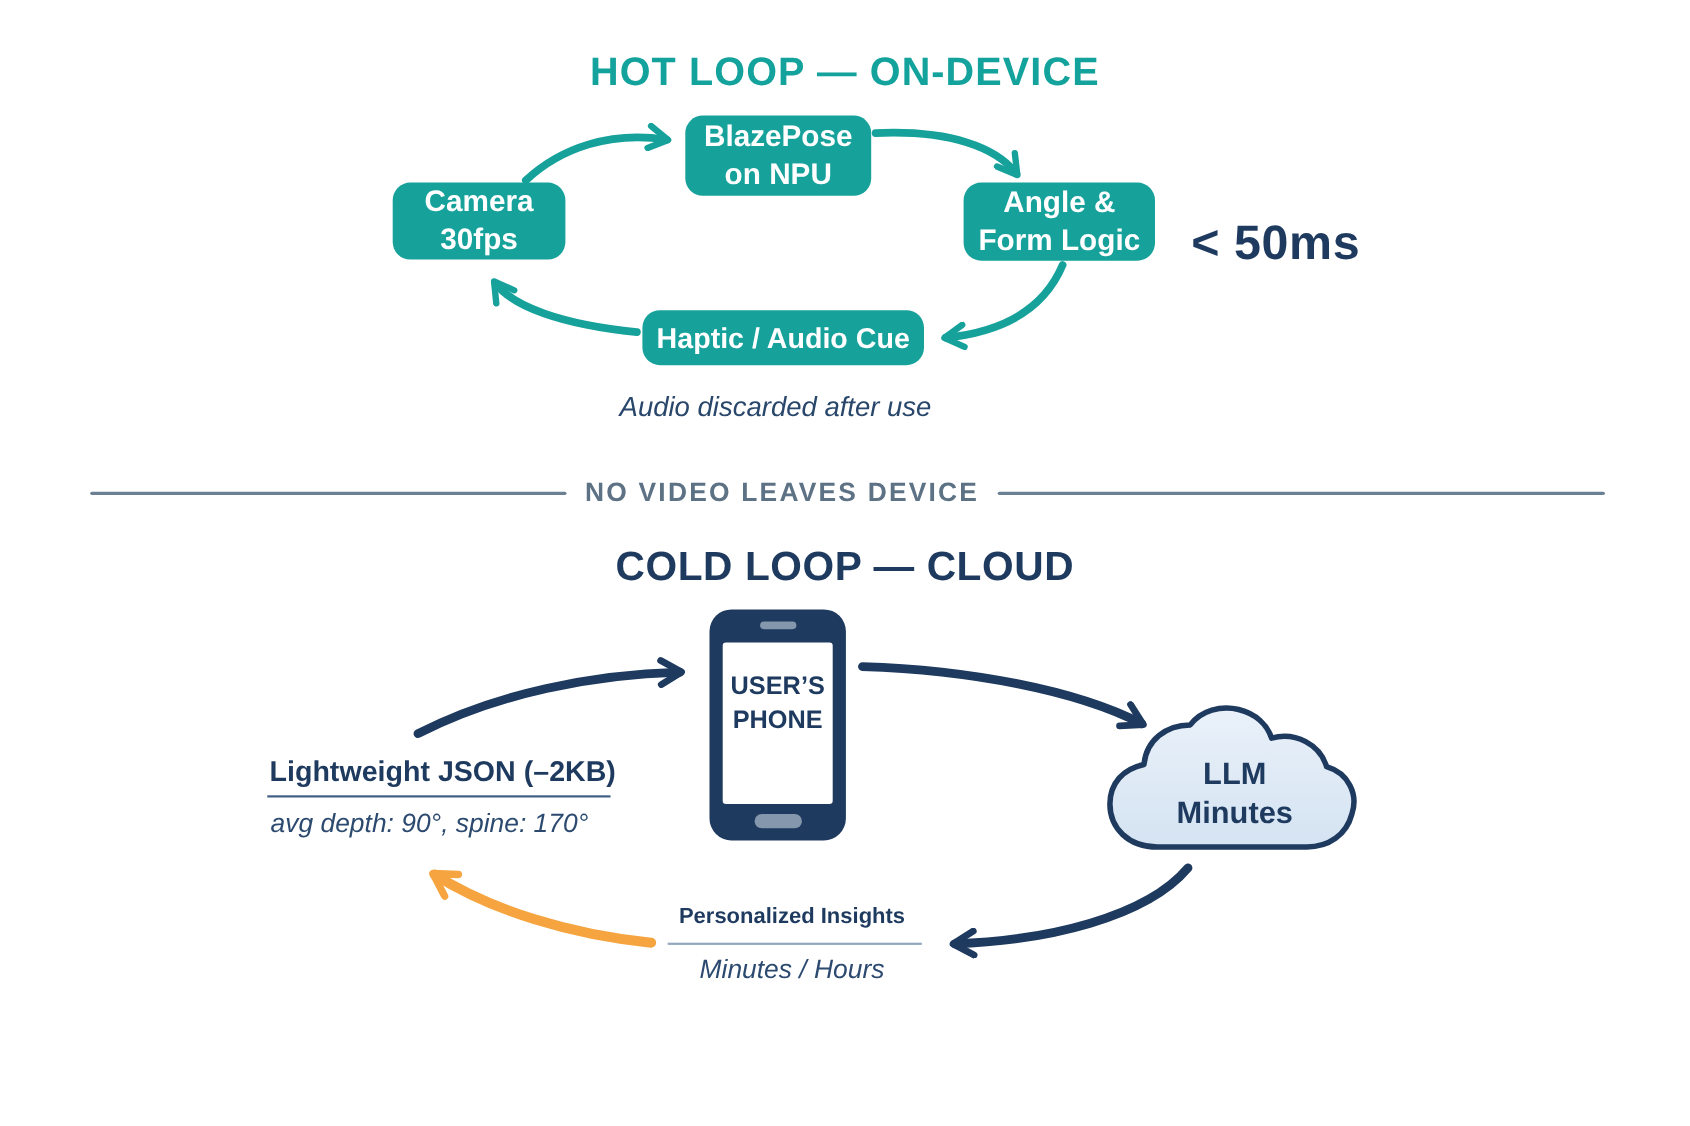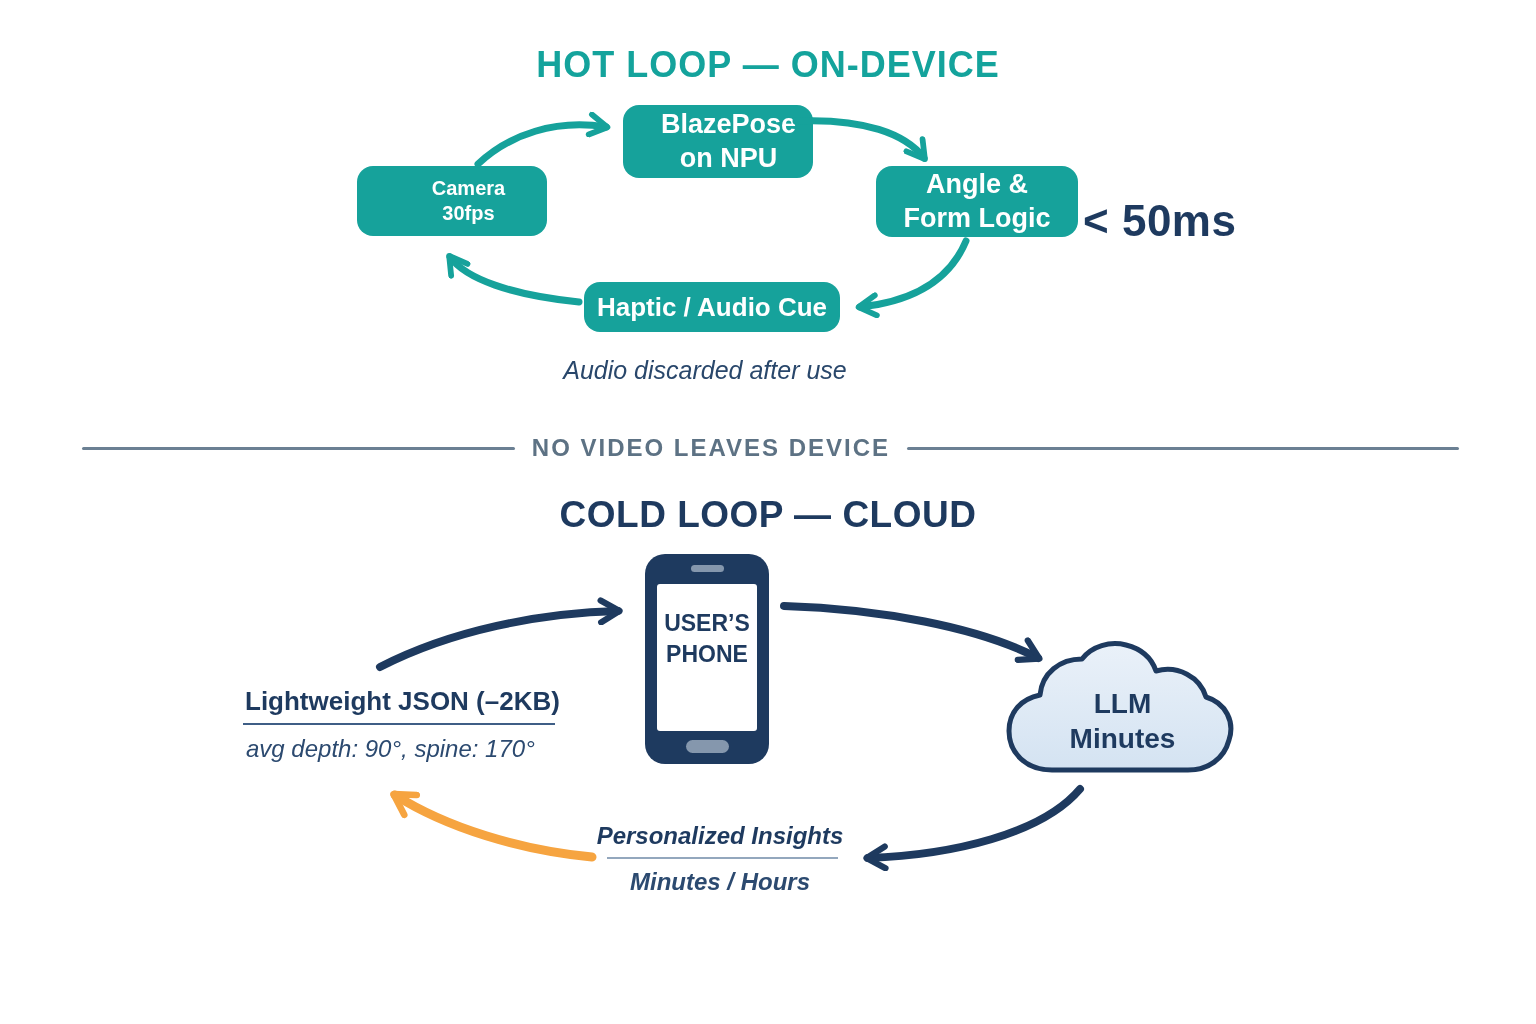--- a/index.html
+++ b/index.html
@@ -15,23 +15,23 @@
   .hot-title{
     left:0;top:44px;width:1536px;text-align:center;
     font-size:36px;font-weight:800;letter-spacing:1px;color:#14a39c;
   }
   .node{
     background:#16a29b;color:#ffffff;border-radius:16px;
     display:flex;align-items:center;justify-content:center;
     font-weight:700;text-align:center;line-height:1.25;
     white-space:pre-line;
   }
-  .node-camera{left:357px;top:166px;width:157px;height:70px;font-size:20px;padding-left:33px;}
-  .node-blazepose{left:623px;top:105px;width:169px;height:73px;font-size:27px;padding-left:21px;}
-  .node-angle{left:876px;top:166px;width:202px;height:71px;font-size:27px;}
+  .node-camera{left:357px;top:166px;width:157px;height:70px;font-size:27px;}
+  .node-blazepose{left:623px;top:105px;width:169px;height:73px;font-size:27px;}
+  .node-angle{left:876px;top:166px;width:174px;height:71px;font-size:27px;}
   .node-haptic{left:584px;top:282px;width:256px;height:50px;font-size:26px;}
   .latency{
     left:1083px;top:196px;font-size:44px;font-weight:800;color:#1e3a5f;letter-spacing:0.5px;
   }
   .video-caption{
     left:405px;top:356px;width:600px;text-align:center;
     font-size:25px;font-style:italic;color:#29476b;
   }
 
   
@@ -58,26 +58,26 @@
   }
   .cloud-label{
     left:1005px;top:686px;width:235px;text-align:center;
     font-size:28px;font-weight:800;color:#1e3a5f;line-height:1.25;white-space:pre-line;
   }
   .json-label{left:245px;top:686px;font-size:26px;font-weight:800;color:#1e3a5f;}
   .json-underline{left:243px;top:723px;width:312px;height:2px;background:#3f5e86;}
   .json-detail{left:246px;top:735px;font-size:24px;font-style:italic;color:#2c4a70;}
   .insights-label{
     left:585px;top:822px;width:270px;text-align:center;
-    font-size:24px;font-weight:800;font-style:italic;color:#1e3a5f;
+    font-size:20px;font-weight:800;color:#1e3a5f;
   }
   .insights-underline{left:607px;top:857px;width:231px;height:2px;background:#93a7bd;}
   .insights-detail{
     left:585px;top:868px;width:270px;text-align:center;
-    font-size:24px;font-style:italic;color:#2c4a70;font-weight:bold;
+    font-size:24px;font-style:italic;color:#2c4a70;
   }
 
   svg.layer{position:absolute;left:0;top:0;pointer-events:none;}
 </style>
 </head>
 <body>
 
 <div class="abs hot-title">HOT LOOP — ON-DEVICE</div>
 
 <div class="abs node node-camera">

